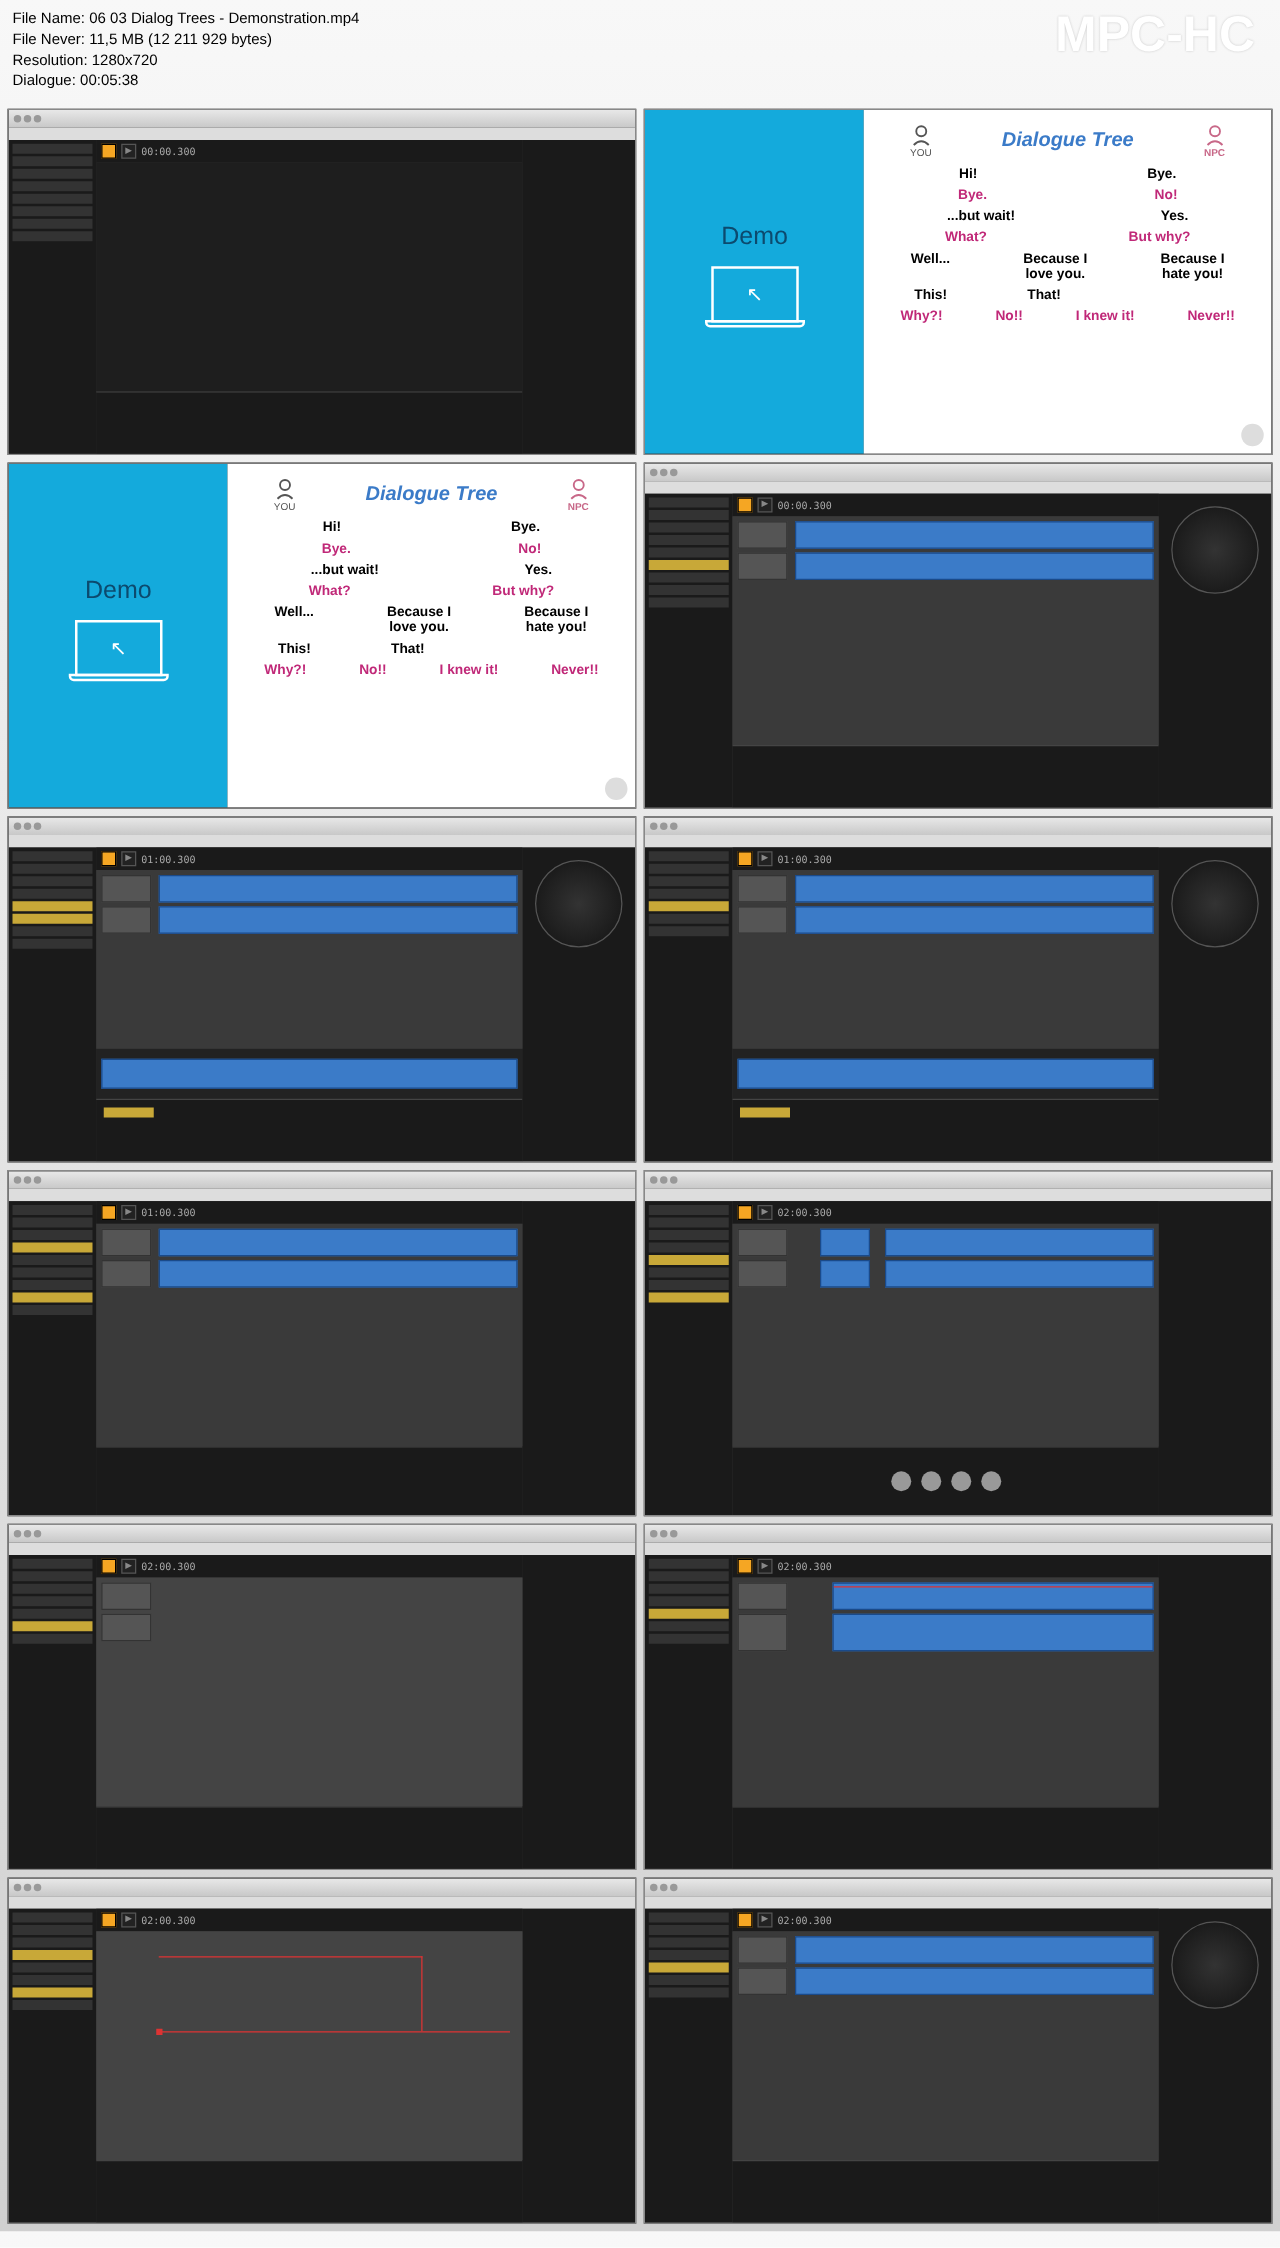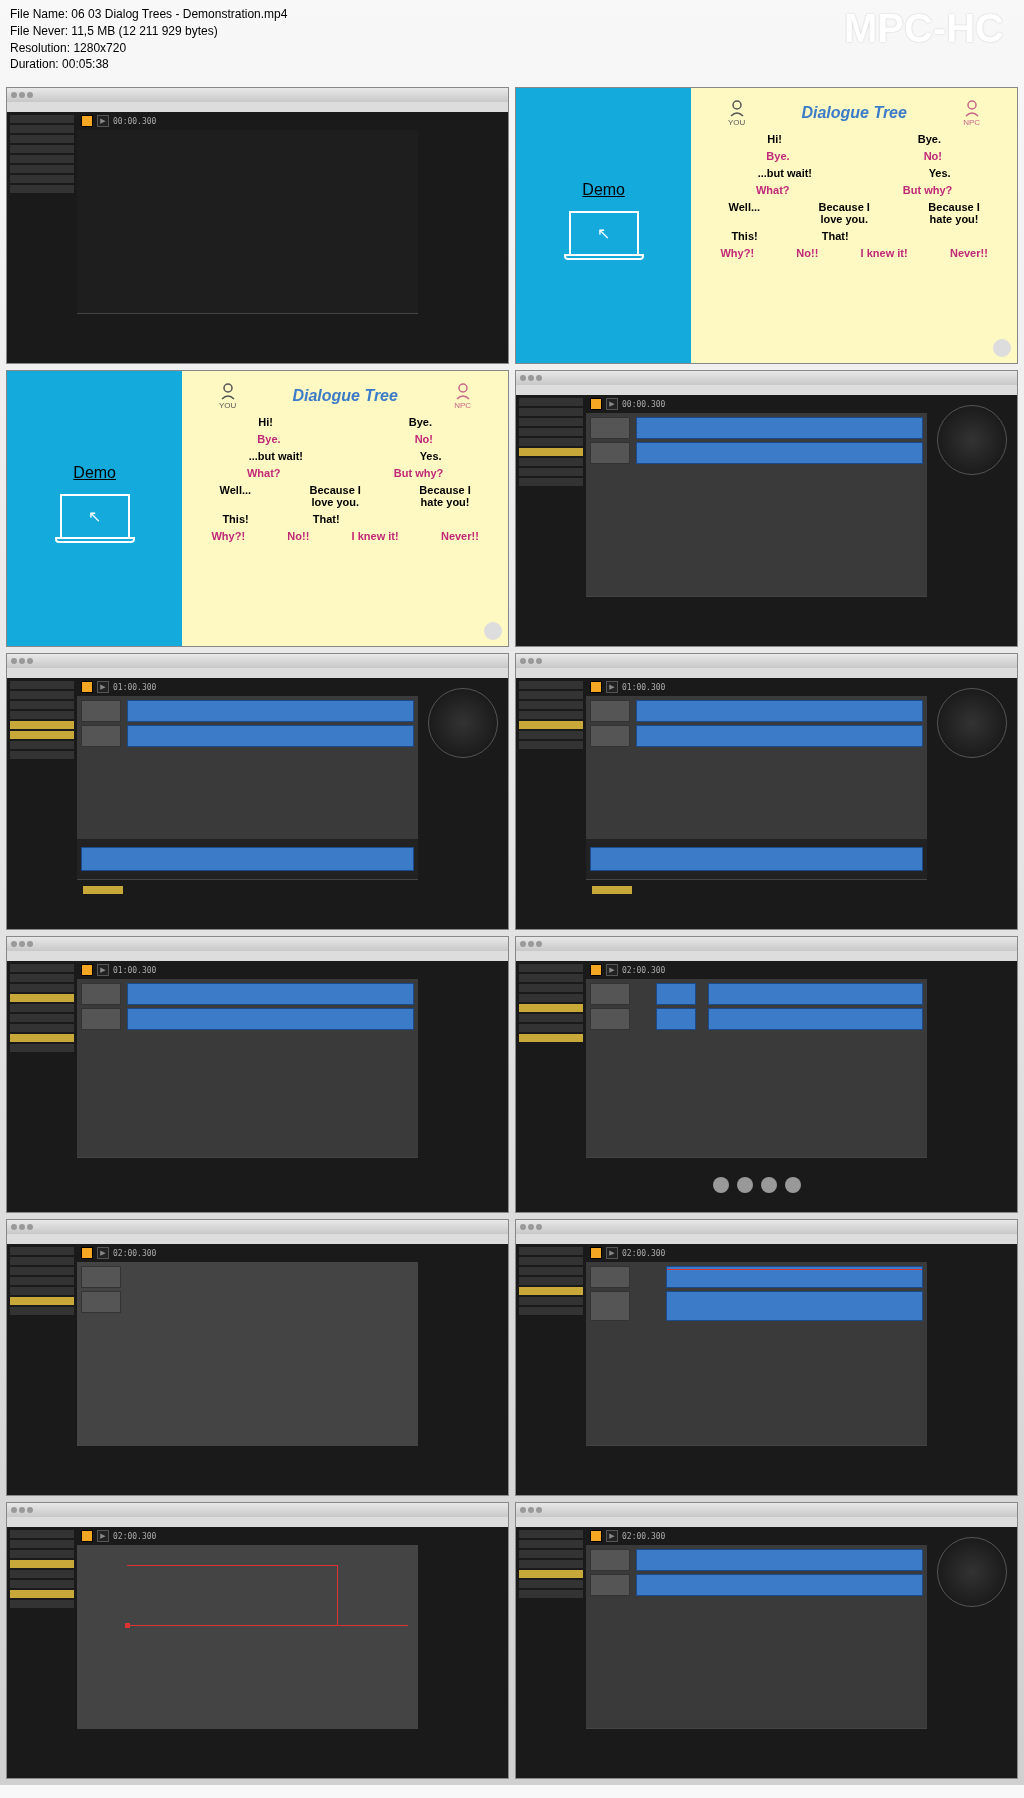--- a/index.html
+++ b/index.html
@@ -29,47 +29,47 @@
 .track-head { width:40px; background:#555; border:1px solid #333;}
 .track-clip { background:#3b7bc8; margin-left:6px; border:1px solid #1a4a8a;}
 .bottom-panel { height:50px; background:#1a1a1a; border-top:1px solid #444;}
 .right-panel { width:90px; background:#1a1a1a; padding:6px;}
 .jog { width:70px; height:70px; border-radius:50%; background:radial-gradient(#333,#111); margin:4px auto; border:1px solid #555;}
 .props { font-size:6px; color:#888; margin-top:4px;}
 
 
 .slide { display:flex; height:100%; }
 .slide-demo { width:35%; background:#14aadc; display:flex; flex-direction:column; align-items:center; justify-content:center; gap:12px; }
-.slide-demo-label { color:#000000; font-size:16px;text-decoration:underline; }
+.slide-demo-label { color:#0c4a6e; font-size:20px; }
 .laptop { width:80px; height:60px; position:relative;}
 .laptop-screen { width:70px; height:45px; border:2px solid #fff; margin:0 auto; display:flex; align-items:center; justify-content:center;}
 .laptop-base { width:80px; height:6px; border:2px solid #fff; border-radius:0 0 4px 4px; margin-top:-2px;}
 .cursor-icon { color:#fff; font-size:16px; }
-.slide-tree { width:65%; background:#fef9c3; padding:10px 8px; position:relative;}
+.slide-tree { width:65%; background:#ffffff; padding:10px 8px; position:relative;}
 .tree-header { display:flex; justify-content:space-around; align-items:center; margin-bottom:6px;}
 .tree-title { color:#3b7bc8; font-size:16px; font-weight:bold; font-style:italic;}
 .char-icon { display:flex; flex-direction:column; align-items:center; font-size:8px;}
 .char-svg { width:20px; height:20px; }
 .char-you { color:#555;}
-.char-npc { color:#c86888;}
+.char-npc { color:#c86888;font-weight:bold;}
 .tree-nodes { font-size:11px; }
 .node-row { display:flex; justify-content:space-around; margin:5px 0;}
 .node-black { color:#000; font-weight:bold;}
 .node-pink { color:#c02878; font-weight:bold;}
 .slide-badge { position:absolute; bottom:6px; right:6px; width:18px; height:18px; border-radius:50%; background:#ddd;}
 </style>
 </head>
 <body>
 
 <div class="header">
   <div class="file-info">
     <div><span>File Name: </span><span>06 03 Dialog Trees - Demonstration.mp4</span></div>
     <div><span>File Never: </span><span>11,5 MB (12 211 929 bytes)</span></div>
     <div><span>Resolution: </span><span>1280x720</span></div>
-    <div><span>Duration: </span><span>00:05:38</span></div>
+    <div><span>Dialogue: </span><span>00:05:38</span></div>
   </div>
   <div class="logo">MPC-HC</div>
 </div>
 
 <div class="grid">
 
   <div class="thumb">
     <div class="titlebar">
         <div class="tb-dots">
           <div class="tb-dot"></div>

